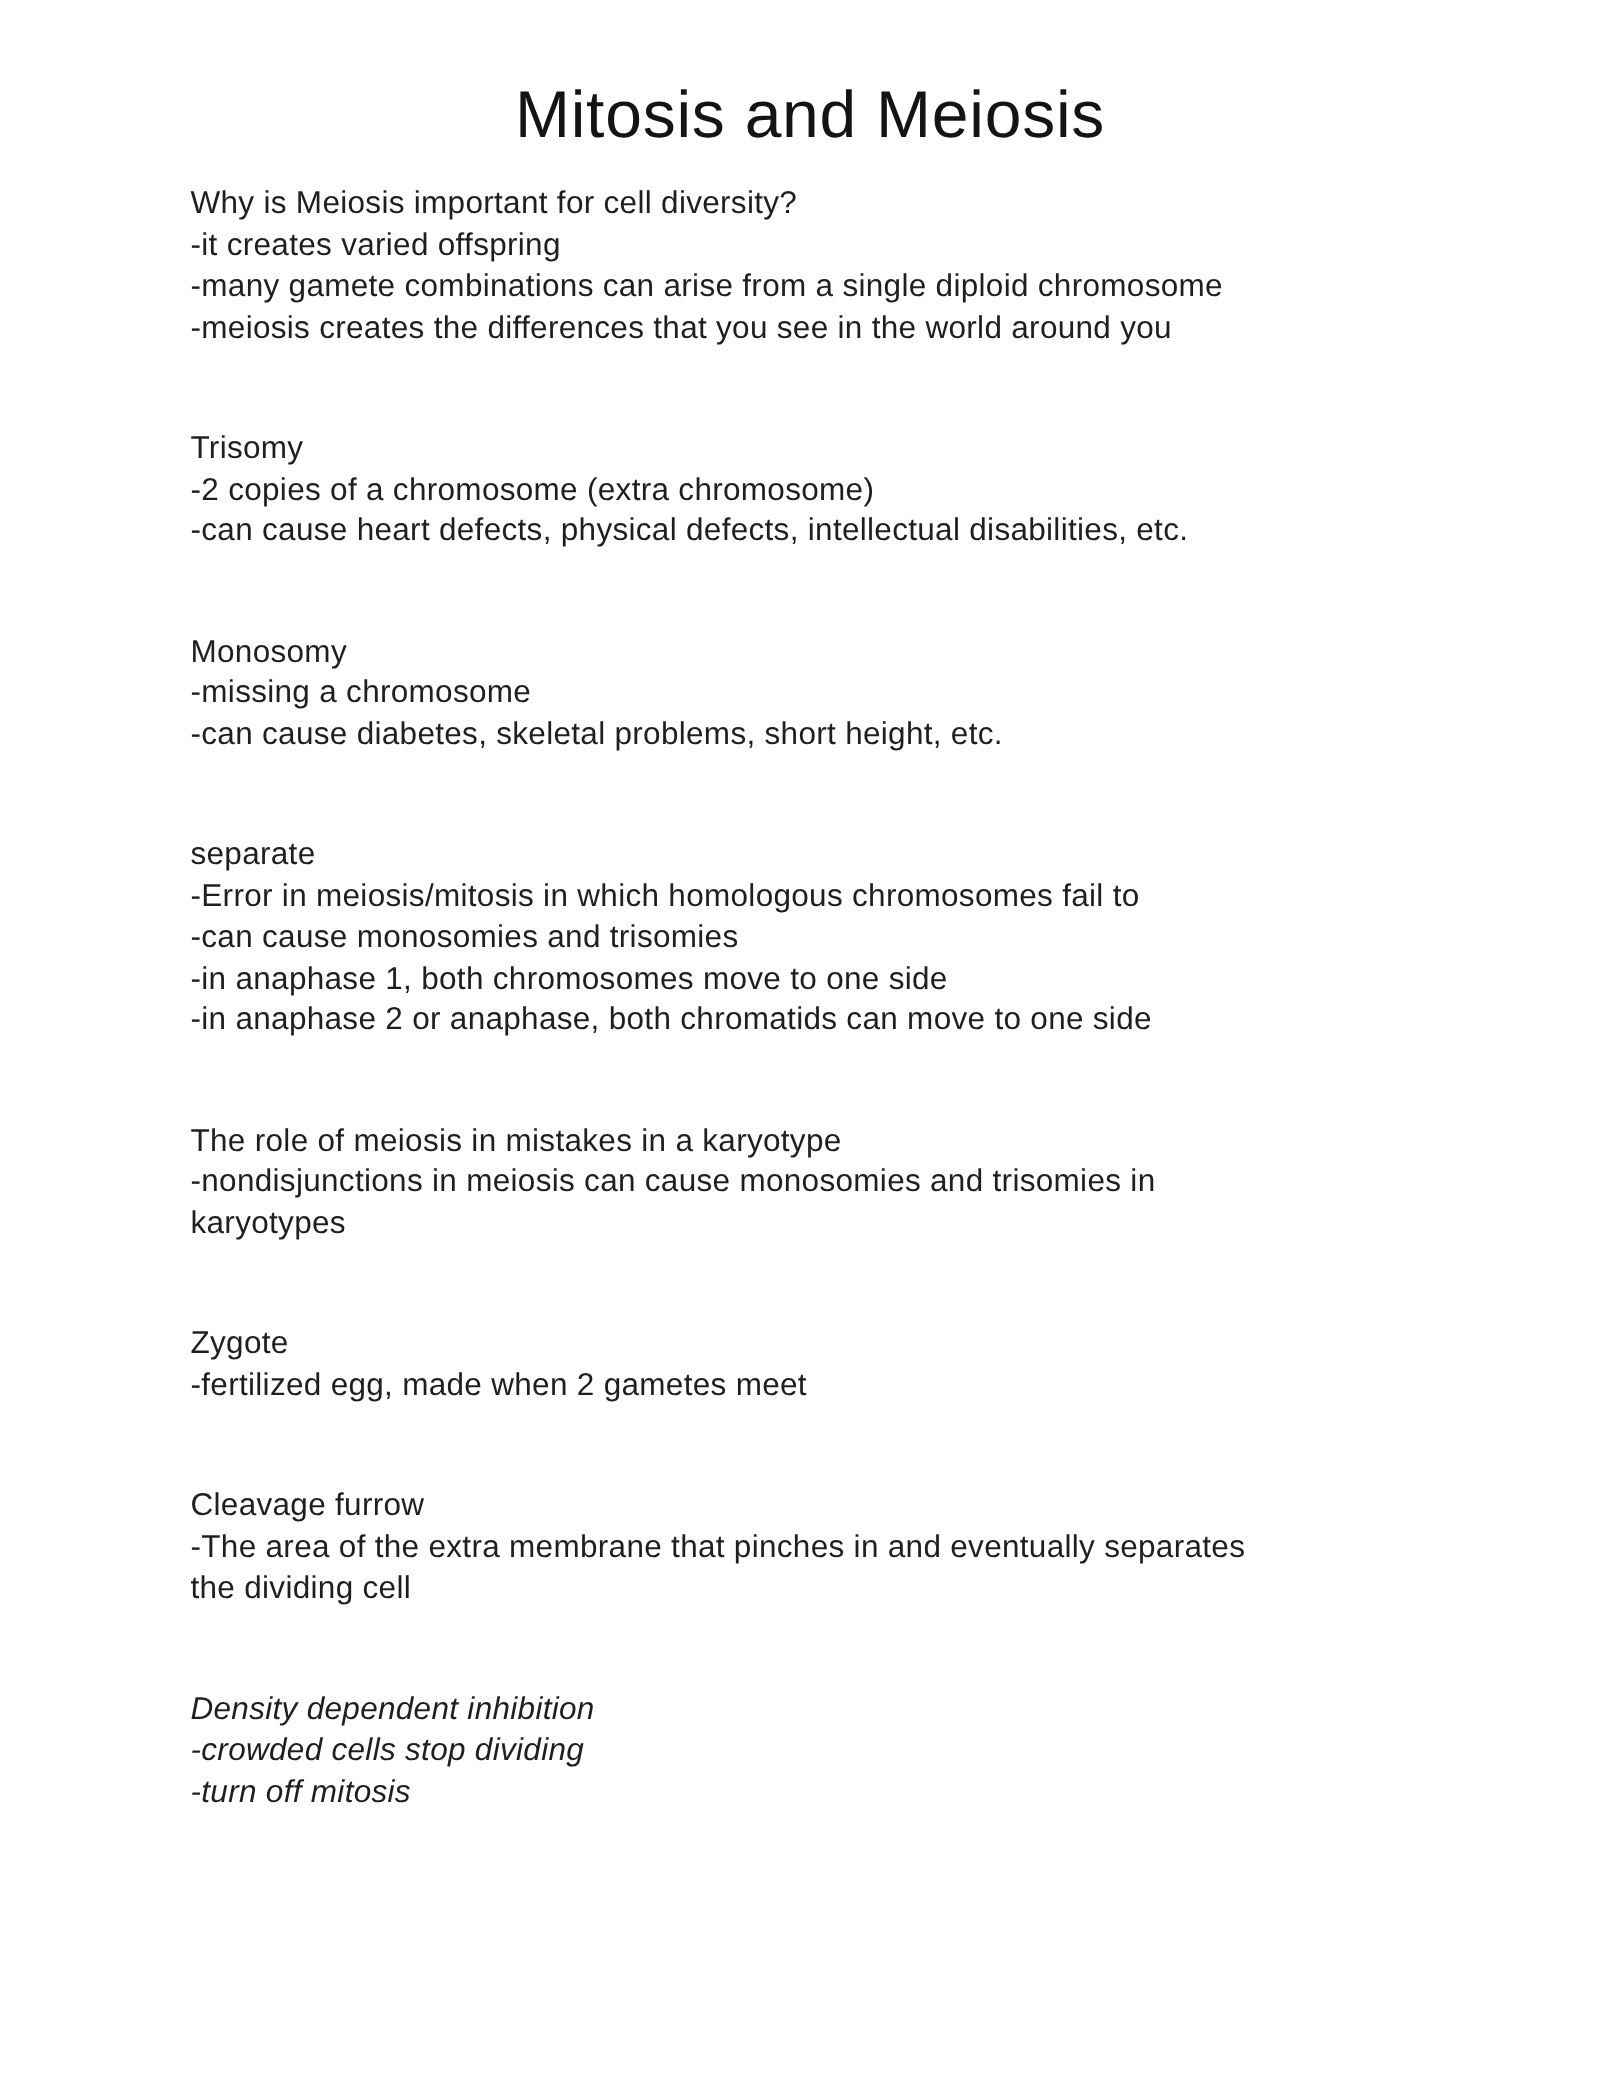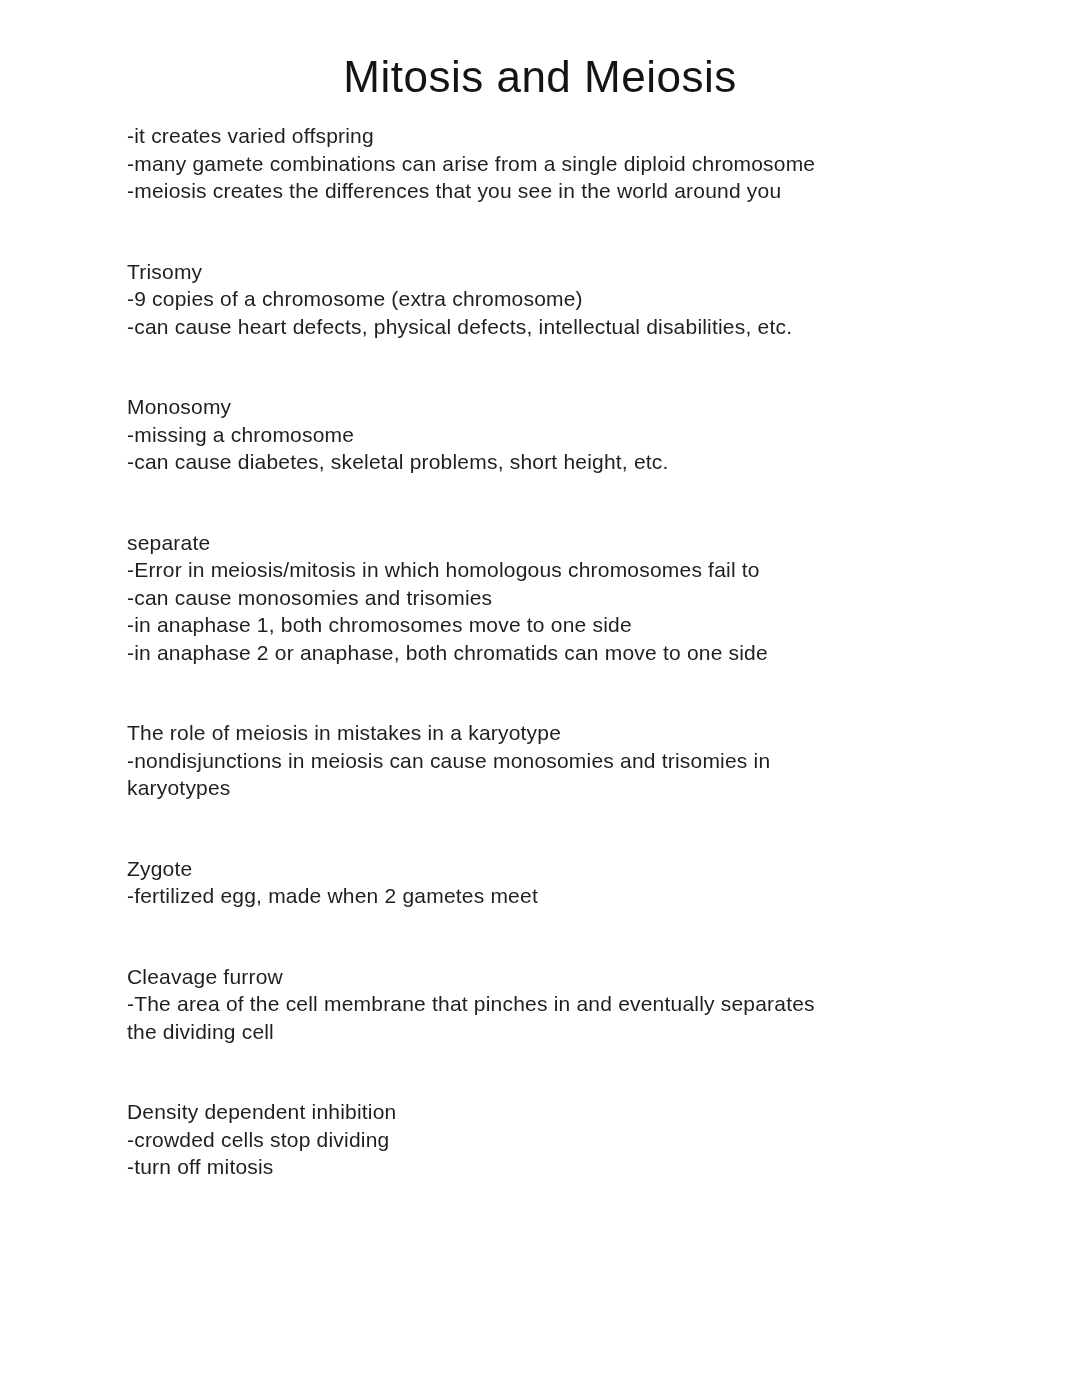--- a/index.html
+++ b/index.html
@@ -29,45 +29,47 @@
     color: #141414;
     margin: 0 0 20px 0;
     
     margin-left: -7px;
   }
   .section {
     margin-bottom: 53px;
   }
   .section:last-child {
     margin-bottom: 0;
+    font-style: italic;
   }
   .section-heading,
   .note-line {
     font-size: 21px;
     line-height: 27.5px;
     font-weight: 400;
     letter-spacing: 0.2px;
     white-space: pre-wrap;
   }
 </style>
 </head>
 <body>
 
 <div class="page">
   <h1 class="doc-title">Mitosis and Meiosis</h1>
   <div id="sections">
   <div class="section">
+    <div class="section-heading">Why is Meiosis important for cell diversity?</div>
   <div class="note-line">-it creates varied offspring</div>
         <div class="note-line">-many gamete combinations can arise from a single diploid chromosome</div>
         <div class="note-line">-meiosis creates the differences that you see in the world around you</div>
       </div>
 
   <div class="section">
     <div class="section-heading">Trisomy</div>
-  <div class="note-line">-9 copies of a chromosome (extra chromosome)</div>
+  <div class="note-line">-2 copies of a chromosome (extra chromosome)</div>
         <div class="note-line">-can cause heart defects, physical defects, intellectual disabilities, etc.</div>
       </div>
 
   <div class="section">
     <div class="section-heading">Monosomy</div>
   <div class="note-line">-missing a chromosome</div>
         <div class="note-line">-can cause diabetes, skeletal problems, short height, etc.</div>
       </div>
 
   <div class="section">
@@ -84,21 +86,21 @@
         <div class="note-line">karyotypes</div>
       </div>
 
   <div class="section">
     <div class="section-heading">Zygote</div>
   <div class="note-line">-fertilized egg, made when 2 gametes meet</div>
       </div>
 
   <div class="section">
     <div class="section-heading">Cleavage furrow</div>
-  <div class="note-line">-The area of the cell membrane that pinches in and eventually separates</div>
+  <div class="note-line">-The area of the extra membrane that pinches in and eventually separates</div>
         <div class="note-line">the dividing cell</div>
       </div>
 
   <div class="section">
     <div class="section-heading">Density dependent inhibition</div>
   <div class="note-line">-crowded cells stop dividing</div>
         <div class="note-line">-turn off mitosis</div>
       </div>
 </div>
 </div>

